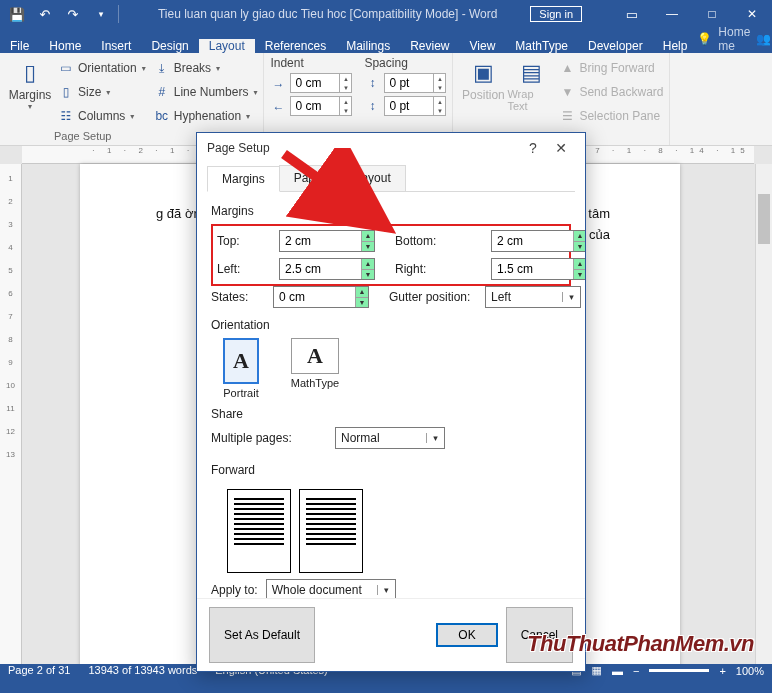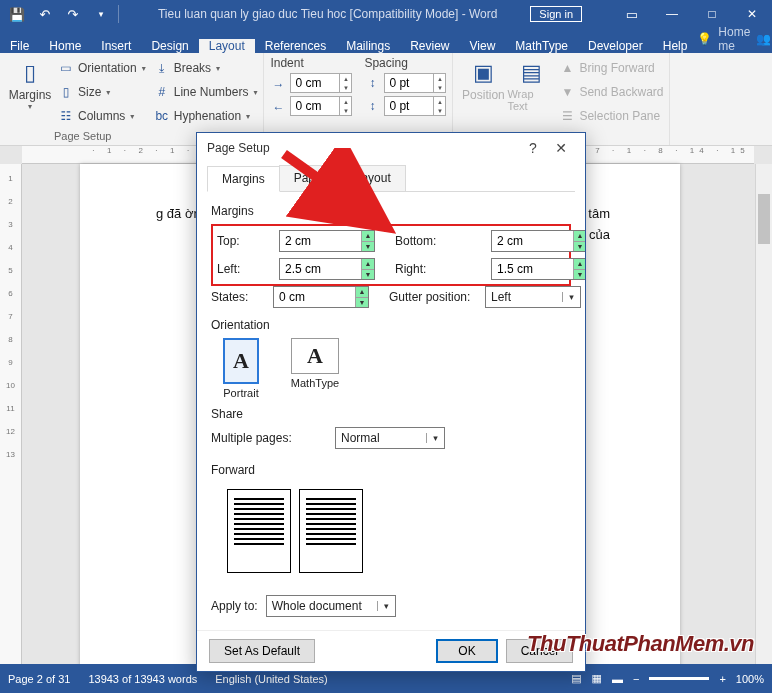--- a/index.html
+++ b/index.html
@@ -40,21 +40,21 @@
 
 
 .doc-area { position: absolute; top: 146px; left: 0; right: 0; bottom: 21px; background: #e6e6e6; }
 .ruler-h { position: absolute; top: 0; left: 22px; right: 18px; height: 18px; background: #f8f8f8; border-bottom: 1px solid #c8c8c8; font-size: 8px; color: #777; overflow: hidden; white-space: nowrap; padding-left: 70px; letter-spacing: 5px; }
 .ruler-v { position: absolute; top: 18px; left: 0; width: 22px; bottom: 0; background: #f8f8f8; border-right: 1px solid #c8c8c8; font-size: 8px; color: #777; display: flex; flex-direction: column; align-items: center; padding-top: 10px; gap: 14px; }
 .page-shadow { position: absolute; top: 18px; left: 80px; width: 600px; bottom: 0; background: #fff; box-shadow: 0 0 4px rgba(0,0,0,.25); padding: 40px 70px; font-size: 13px; line-height: 1.6; color: #111; font-family: "Times New Roman", serif; text-align: justify; }
 .scrollbar-v { position: absolute; right: 0; top: 18px; width: 17px; bottom: 0; background: #f0f0f0; border-left: 1px solid #d4d4d4; }
 .scroll-thumb { position: absolute; left: 2px; right: 2px; top: 30px; height: 50px; background: #c2c2c2; }
 
 
-.statusbar { position: absolute; bottom: 0; left: 0; right: 0; height: 29px; background: #2b579a; color: #fff; font-size: 11px; display: flex; align-items: center; padding: 0 8px; gap: 18px; }
+.statusbar { position: absolute; bottom: 0; left: 0; right: 0; height: 29px; background: #2b579a; color: #fff; font-size: 11px; display: flex; align-items: flex-start; padding: 0 8px; gap: 18px; }
 .statusbar .right { margin-left: auto; display: flex; gap: 10px; align-items: center; }
 
 
 .dialog { position: absolute; top: 132px; left: 196px; width: 390px; height: 540px; background: #fff; border: 1px solid #2b579a; box-shadow: 0 4px 20px rgba(0,0,0,.3); font-size: 12px; color: #222; display: flex; flex-direction: column; }
 .dlg-title { height: 30px; display: flex; align-items: center; padding: 0 10px; font-size: 12px; color: #333; }
 .dlg-title .sp { flex: 1; }
 .dlg-title .tbtn { width: 28px; text-align: center; font-size: 14px; color: #444; cursor: pointer; }
 .dlg-tabs { display: flex; border-bottom: 1px solid #d9d9d9; margin: 2px 10px 0; }
 .dlg-tab { padding: 5px 14px; border: 1px solid #d9d9d9; border-bottom: none; margin-right: -1px; background: #f4f4f4; cursor: pointer; font-size: 12px; }
 .dlg-tab.active { background: #fff; border-bottom: 1px solid #fff; position: relative; top: 1px; }
@@ -72,21 +72,21 @@
 .combo span { flex: 1; padding: 0 5px; font-size: 12px; }
 .combo .caret { width: 18px; text-align: center; border-left: 1px solid #a0a0a0; font-size: 9px; color: #333; }
 .orient-row { display: flex; gap: 14px; margin: 6px 0 2px; }
 .orient-opt { display: flex; flex-direction: column; align-items: center; width: 60px; cursor: pointer; font-size: 11px; }
 .orient-icon { width: 44px; height: 44px; border: 1px solid #999; display: flex; align-items: center; justify-content: center; font-family: serif; font-size: 22px; font-weight: bold; margin-bottom: 3px; }
 .orient-opt.selected .orient-icon { border: 2px solid #2b79d8; background: #eaf2fb; }
 .preview-row { display: flex; gap: 8px; padding: 6px 16px; }
 .prev-page { width: 64px; height: 84px; border: 1px solid #000; background: #fff; padding: 8px 6px; display: flex; flex-direction: column; gap: 3px; }
 .prev-page div { height: 2px; background: #000; }
 .dlg-footer { display: flex; align-items: center; gap: 8px; padding: 8px 12px; border-top: 1px solid #eee; }
-.btn { border: 1px solid #adadad; background: #e1e1e1; padding: 4px 14px; font-size: 12px; cursor: pointer; }
+.btn { border: 1px solid #adadad; background: #e1e1e1; padding: 20px 14px; font-size: 12px; cursor: pointer; }
 .btn.primary { border: 2px solid #0067c0; padding: 3px 20px; }
 
 
 .arrow-svg { position: absolute; top: 148px; left: 278px; pointer-events: none; }
 
 
 .watermark { position: absolute; right: 18px; bottom: 36px; font-size: 22px; font-weight: 800; font-style: italic; color: #7f1d1d; text-shadow: 1px 1px 0 #fff, -1px -1px 0 #fff, 1px -1px 0 #fff, -1px 1px 0 #fff; letter-spacing: -0.5px; }
 </style>
 </head>
 <body>
@@ -404,21 +404,21 @@
           <div></div>
           <div></div>
           <div></div>
           <div></div>
           <div></div>
           <div></div>
           <div></div>
         </div>
     </div>
 
-    <div style="display:flex;align-items:center;gap:8px;margin-top:16px">
+    <div style="display:flex;align-items:center;gap:8px;">
       <label>Apply to:</label>
       <div class="combo" style="width:130px">
           <span>Whole document</span>
           <div class="caret">▾</div>
         </div>
     </div>
   </div>
   <div class="dlg-footer">
     <button class="btn">Set As Default</button>
     <span style="flex:1"></span>

